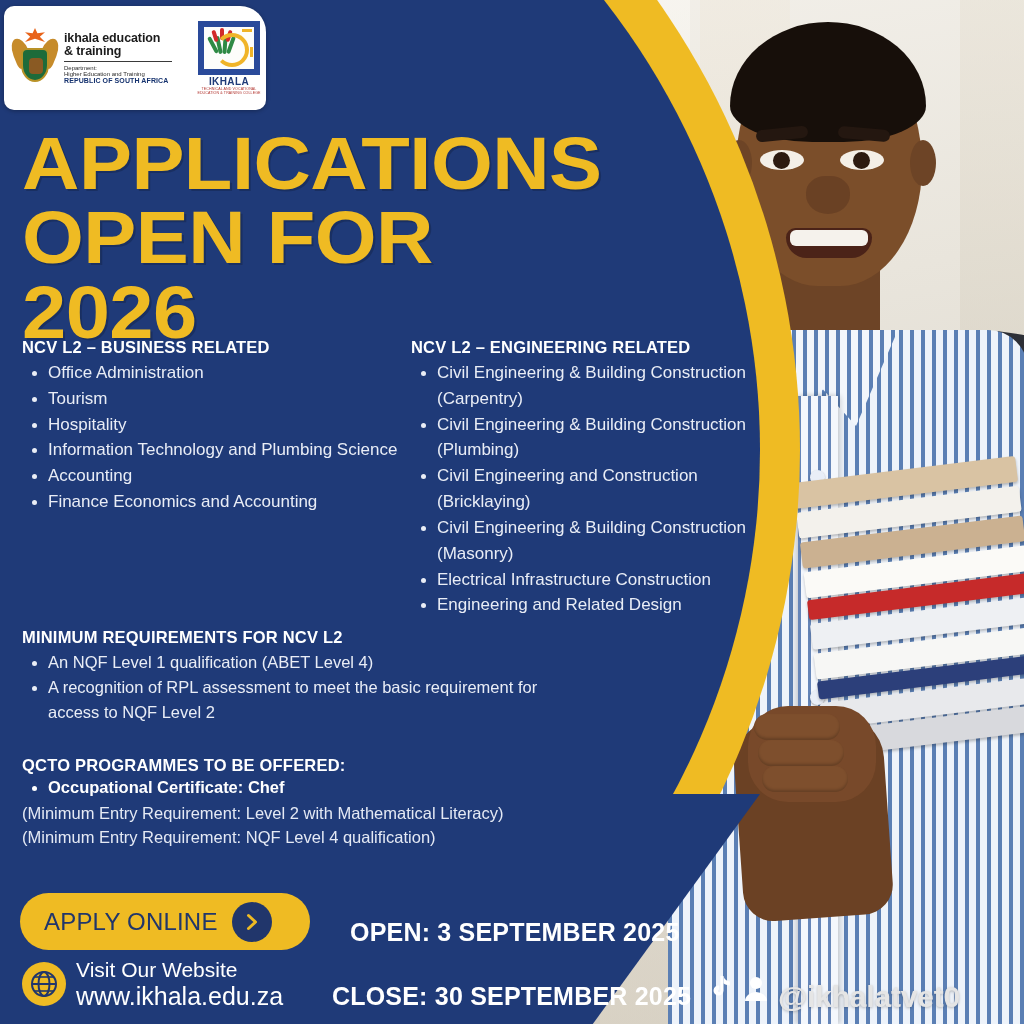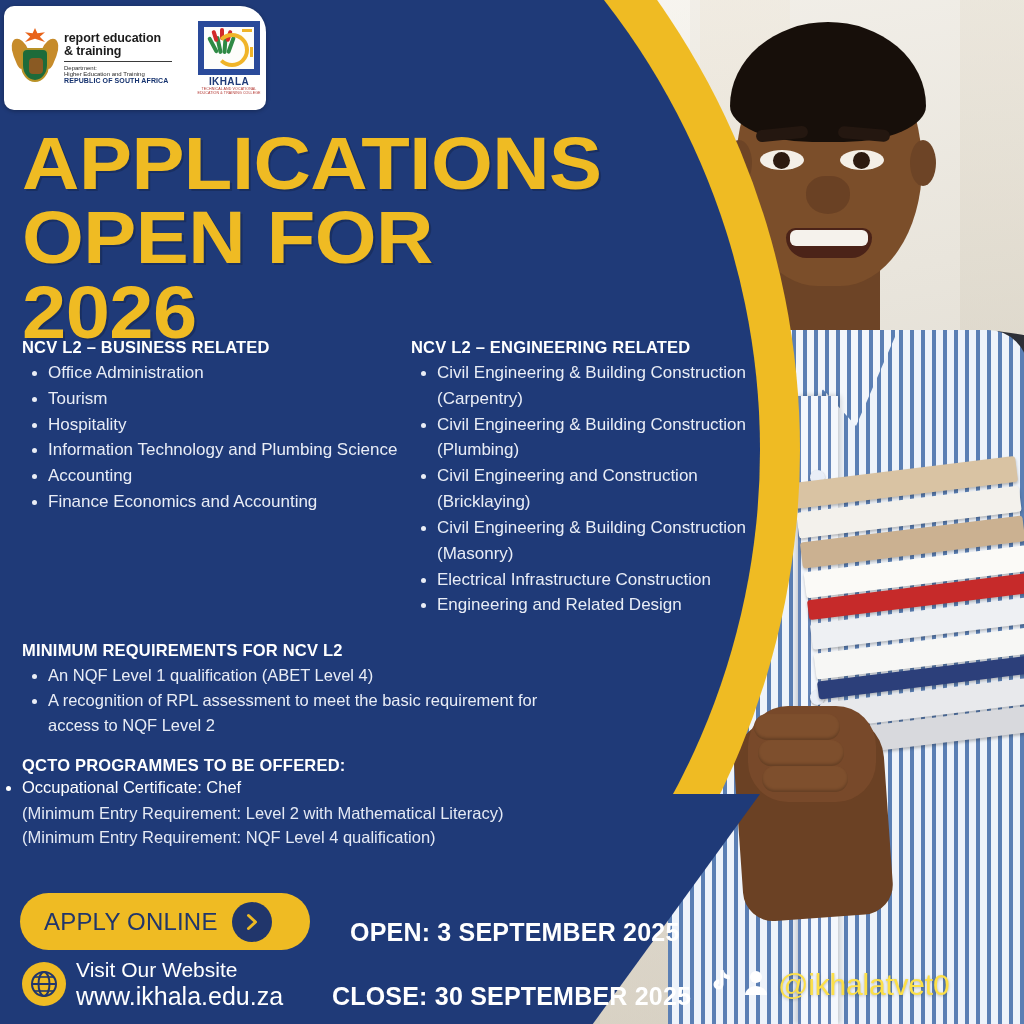--- a/index.html
+++ b/index.html
@@ -111,25 +111,25 @@
 
   
   .col-head{font-size:16.5px;font-weight:bold;color:#ffffff;letter-spacing:.2px;}
   ul.plist{list-style:none;margin:3px 0 0 0;padding:0 0 0 26px;}
   ul.plist li{position:relative;font-size:17px;color:#e9edf6;line-height:1.52;margin:0;}
   ul.plist li:before{content:"";position:absolute;left:-16px;top:11px;width:5px;height:5px;
     background:#e9edf6;border-radius:50%;}
 
   #col-business{position:absolute;left:22px;top:338px;width:380px;}
   #col-engineering{position:absolute;left:411px;top:338px;width:375px;}
-  #req-block{position:absolute;left:22px;top:641px;width:520px;}
+  #req-block{position:absolute;left:22px;top:628px;width:520px;}
   #req-block ul.plist li{font-size:16.5px;}
 
   #qcto-block{position:absolute;left:22px;top:756px;width:620px;}
-  .qcto-item{font-size:16.5px;font-weight:normal;color:#ffffff;position:relative;line-height:1.55;}
+  .qcto-item{font-size:16.5px;font-weight:bold;color:#ffffff;margin-left:26px;position:relative;line-height:1.55;}
   .qcto-item:before{content:"";position:absolute;left:-16px;top:11px;width:5px;height:5px;background:#fff;border-radius:50%;}
   .qcto-note{font-size:16.5px;color:#e4e9f4;line-height:1.5;}
 
   
   #apply-btn{position:absolute;left:20px;top:893px;width:290px;height:57px;background:#efbb23;
     border-radius:30px;display:flex;align-items:center;padding-left:24px;box-sizing:border-box;gap:14px;cursor:pointer;}
   #apply-btn .lbl{font-size:24px;font-weight:normal;color:#21366b;letter-spacing:.2px;}
   .arrow-circle{width:40px;height:40px;border-radius:50%;background:#21366b;display:flex;
     align-items:center;justify-content:center;}
   .arrow-circle svg{display:block;}
@@ -140,22 +140,22 @@
   .web-text{line-height:1.12;color:#ffffff;}
   .web-text .w1{font-size:21px;}
   .web-text .w2{font-size:25px;}
 
   
   #open-date{position:absolute;left:350px;top:918px;font-size:25px;font-weight:bold;color:#ffffff;letter-spacing:.2px;}
   #close-date{position:absolute;left:332px;top:982px;font-size:25px;font-weight:bold;color:#ffffff;letter-spacing:.2px;}
 
   
   #social{position:absolute;left:706px;top:968px;display:flex;align-items:center;gap:8px;}
-  #social .handle{font-size:30px;font-weight:normal;color:#fde047;letter-spacing:-.2px;
-    text-shadow:0 1px 3px rgba(0,0,0,.25);}
+  #social .handle{font-size:30px;font-weight:bold;color:#e5e5e5;letter-spacing:-.2px;
+    text-shadow:0 1px 3px rgba(0,0,0,.25);margin-top:12px;}
 </style>
 </head>
 <body>
 
 <div id="poster">
 
   <div class="photo-layer">
     <div class="photo-bg"></div>
     <div class="blur-col a"></div>
     <div class="blur-col b"></div>
@@ -221,21 +221,21 @@
   <div class="logo-card">
     <div class="coat">
       <div class="c-sun"></div>
       <div class="c-wing l"></div>
       <div class="c-wing r"></div>
       <div class="c-shield">
           <div class="c-inner"></div>
         </div>
     </div>
     <div class="dept-text">
-      <div class="t1">report education</div>
+      <div class="t1">ikhala education</div>
       <div class="t1">&amp; training</div>
       <div class="rule"></div>
       <div class="t2">Department:</div>
       <div class="t3">Higher Education and Training</div>
       <div class="t4">REPUBLIC OF SOUTH AFRICA</div>
     </div>
     <div class="vsep"></div>
     <div class="ikhala">
       <div class="ik-box">
         <div class="ik-inner">

